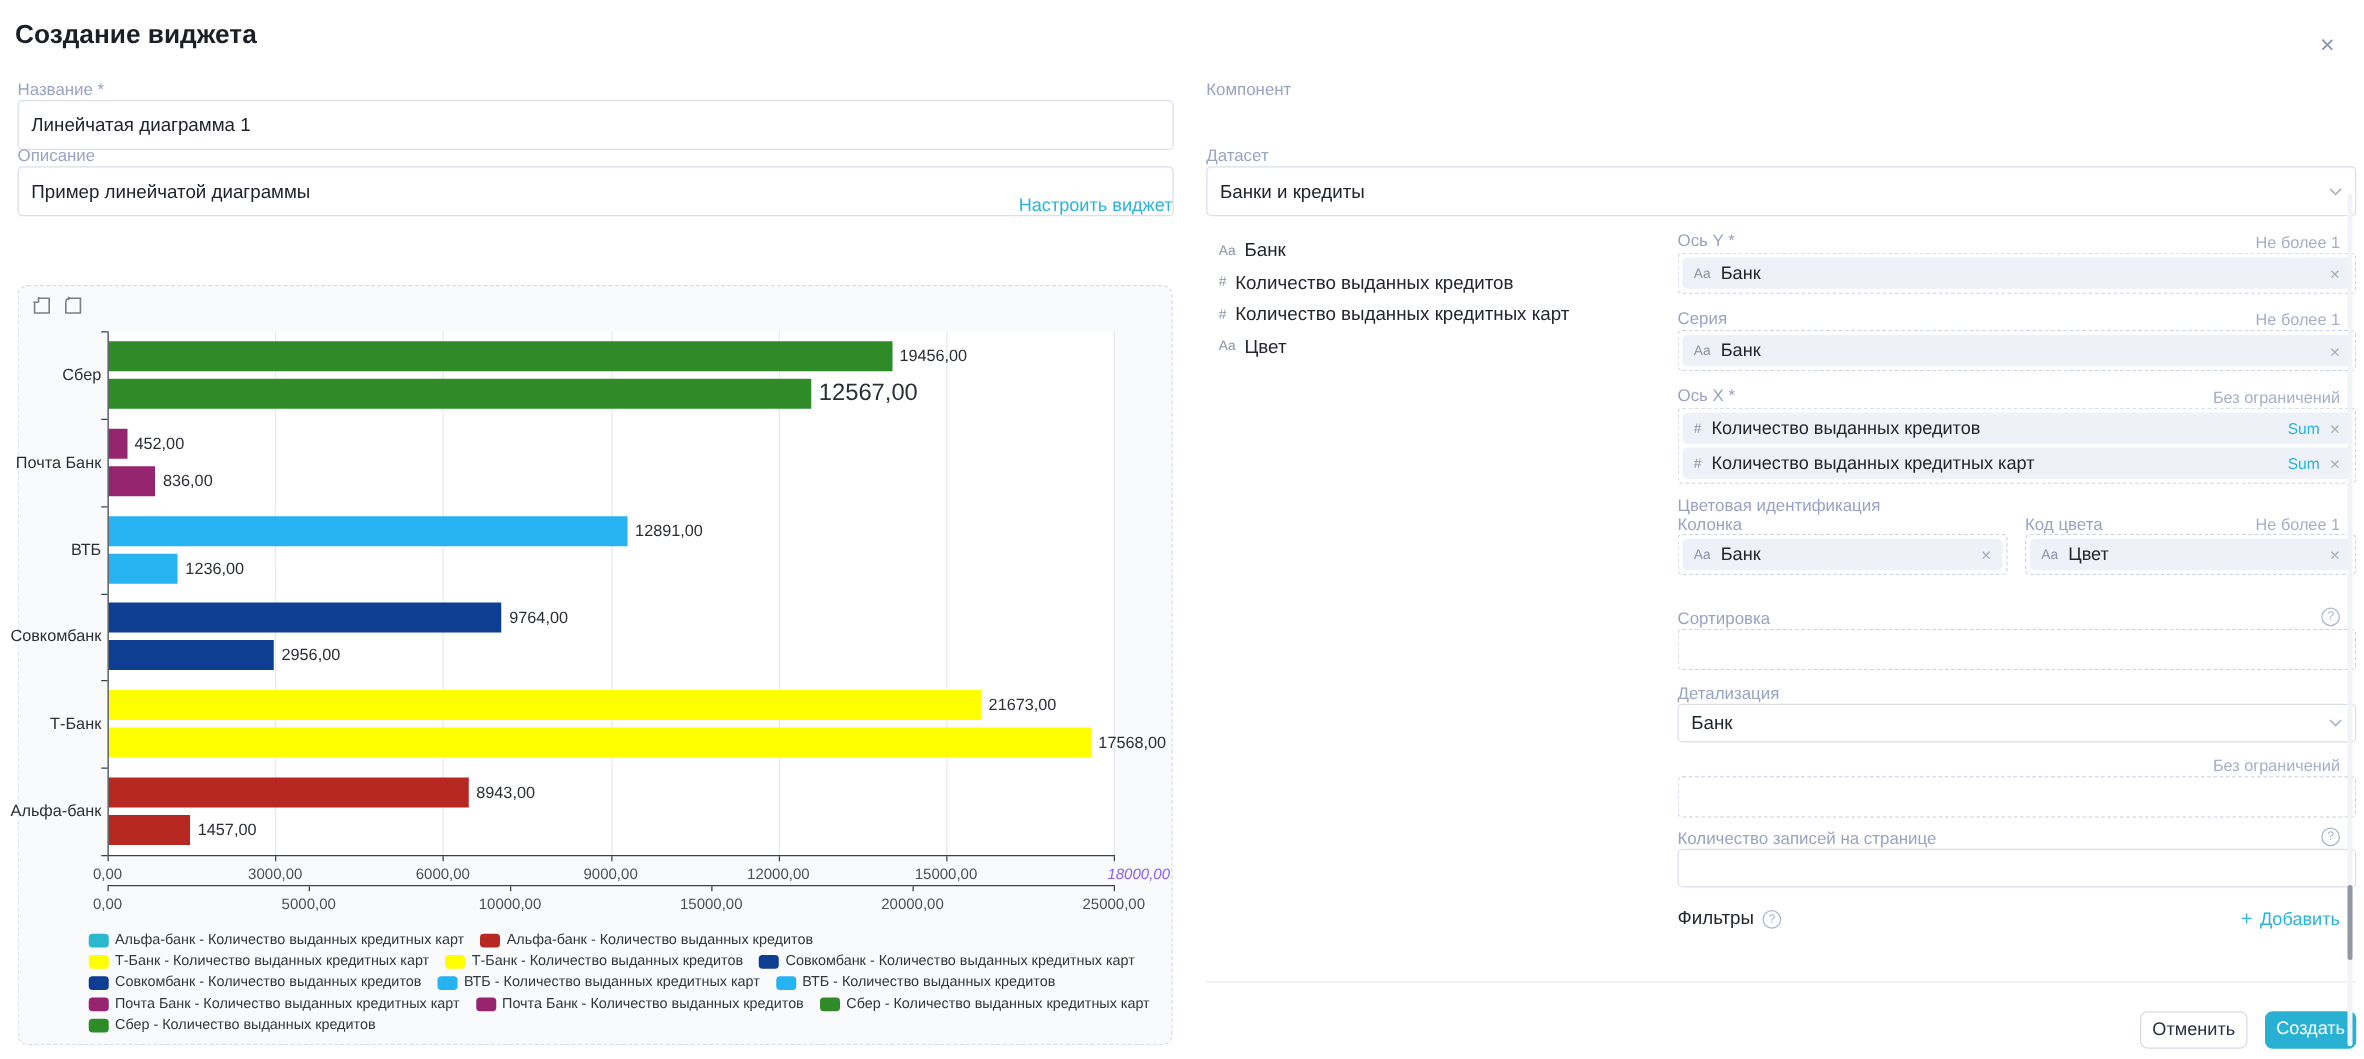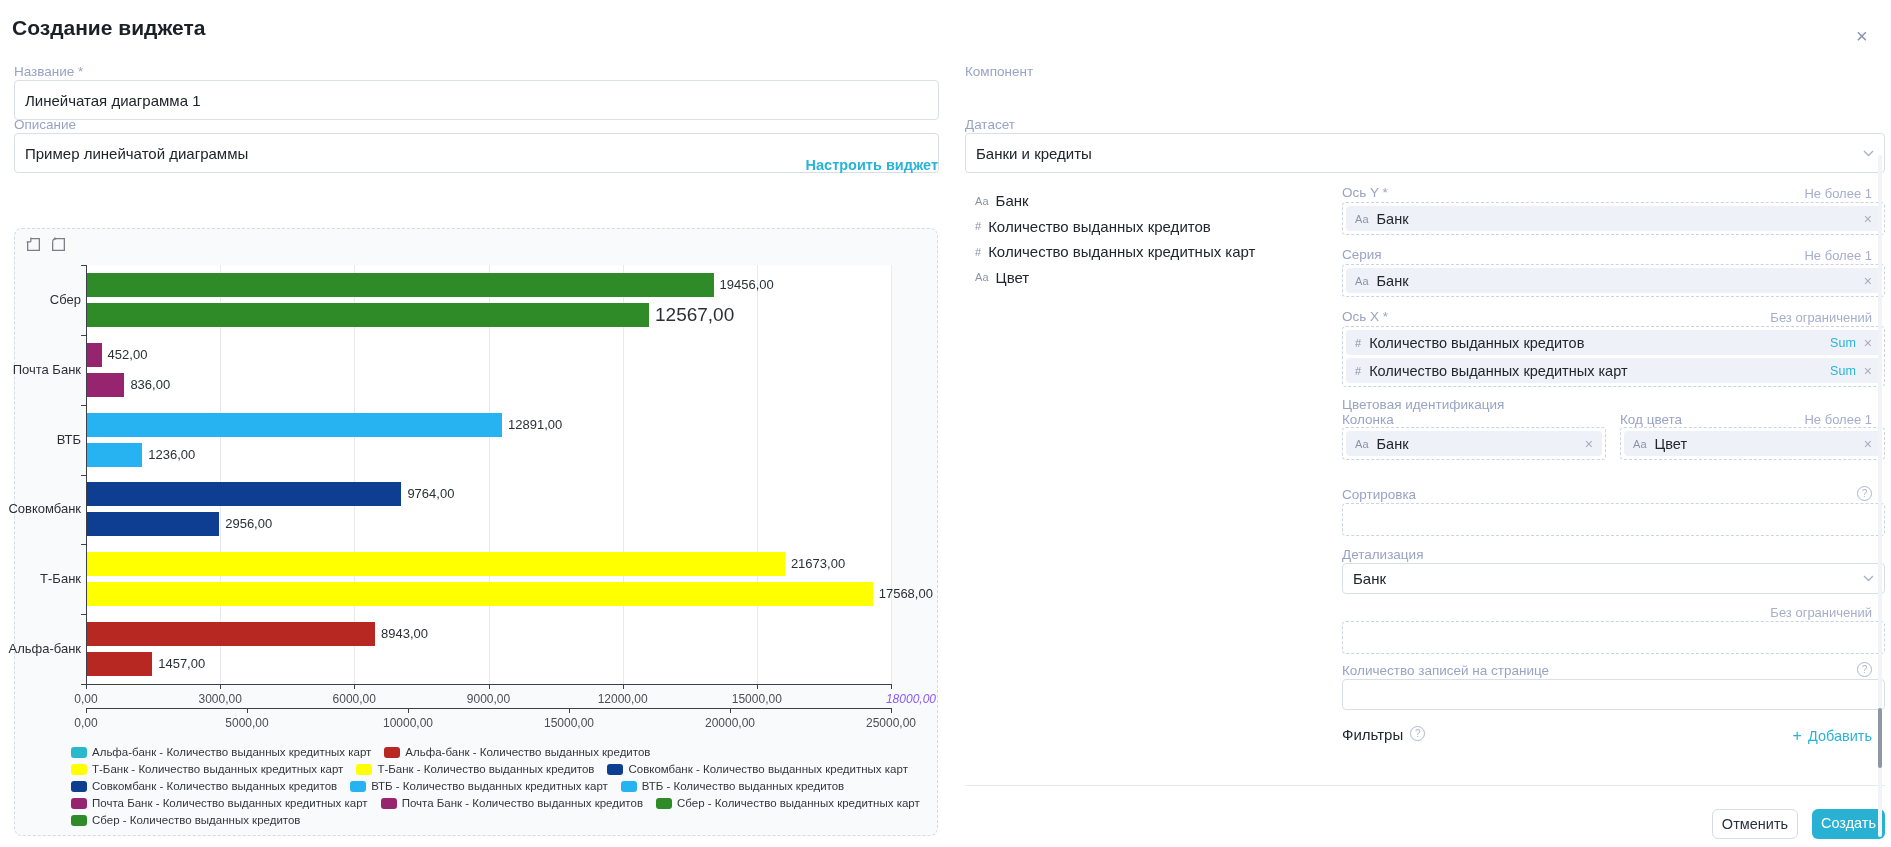--- a/index.html
+++ b/index.html
@@ -7,42 +7,42 @@
           font-family:"Liberation Sans",sans-serif;color:#20242c;}
   .abs{position:absolute;}
   .title{position:absolute;font-size:21px;font-weight:700;color:#1b2026;}
   .close{position:absolute;font-size:20px;color:#8b93ad;cursor:pointer;line-height:20px;}
   .flabel{position:absolute;font-size:13.5px;color:#99a3c4;white-space:nowrap;}
   .hint{position:absolute;font-size:13px;color:#a5aecb;white-space:nowrap;text-align:right;}
   .input{position:absolute;height:40px;border:1px solid #d9dee9;border-radius:4px;background:#fff;
          font-size:15px;color:#20242c;padding:0 10px;box-sizing:border-box;
          font-family:"Liberation Sans",sans-serif;outline:none;}
   .select{display:flex;align-items:center;justify-content:space-between;cursor:pointer;}
-  .link{position:absolute;font-size:14.5px;font-weight:700;color:#29b4d8;cursor:pointer;white-space:nowrap;}
+  .link{position:absolute;font-size:14.5px;font-weight:400;color:#29b4d8;cursor:pointer;white-space:nowrap;}
   .chart-panel{position:absolute;border:1px dashed #d4dae6;border-radius:8px;background:#f8fafc;box-sizing:border-box;}
   #plot{position:absolute;left:0;top:0;width:924px;height:608px;}
   #legend{position:absolute;display:flex;flex-wrap:wrap;column-gap:13px;row-gap:3px;
           font-size:11.5px;color:#33373d;align-content:flex-start;}
   .lg-item{display:flex;align-items:center;gap:5px;height:14px;cursor:pointer;white-space:nowrap;}
   .lg-sw{width:16px;height:11px;border-radius:3px;flex:0 0 auto;}
   .toolbox{position:absolute;display:flex;gap:8px;}
   .toolbox span{cursor:pointer;line-height:0;}
   .dropzone{position:absolute;border:1px dashed #ccd4e2;border-radius:4px;box-sizing:border-box;
             padding:3px;display:flex;flex-direction:column;gap:3px;background:#fff;}
   .chip{height:25px;background:#eef1f7;border-radius:4px;display:flex;align-items:center;
         padding:0 9px;gap:8px;font-size:14.5px;color:#23262e;box-sizing:border-box;}
   .chip .pfx,.df-item .pfx{font-size:11px;color:#8b94a6;flex:0 0 auto;}
   .chip .spacer{flex:1;}
   .chip .sum{color:#29b4d8;font-size:12.5px;cursor:pointer;}
   .chip .x{color:#a6adbe;font-size:14px;cursor:pointer;}
   .df-list{position:absolute;display:flex;flex-direction:column;}
   .df-item{height:25.5px;display:flex;align-items:center;gap:7px;font-size:15px;color:#23262e;cursor:grab;}
   .help{display:inline-flex;width:15px;height:15px;border:1px solid #aeb7cb;border-radius:50%;
         color:#aeb7cb;font-size:10px;align-items:center;justify-content:center;box-sizing:border-box;}
-  .filters-row{position:absolute;display:flex;align-items:flex-start;gap:7px;font-size:15px;color:#23262e;}
+  .filters-row{position:absolute;display:flex;align-items:flex-end;gap:7px;font-size:15px;color:#23262e;}
   .add-link{position:absolute;display:flex;align-items:center;gap:6px;font-size:14.5px;color:#29b4d8;cursor:pointer;}
   .btn{position:absolute;height:30px;line-height:29px;text-align:center;font-size:14.5px;
        border-radius:6px;cursor:pointer;box-sizing:border-box;}
   .btn-cancel{background:#fff;border:1px solid #d6dbe4;color:#2a3040;}
   .btn-create{background:#29b1d4;color:#fff;}
   .divider{position:absolute;height:1px;background:#e6e9ef;}
   .sb-track{position:absolute;width:4px;background:#f1f3f7;border-radius:2px;}
   .sb-thumb{position:absolute;width:4px;background:#8f97a4;border-radius:2px;cursor:pointer;}
 </style>
 </head>

